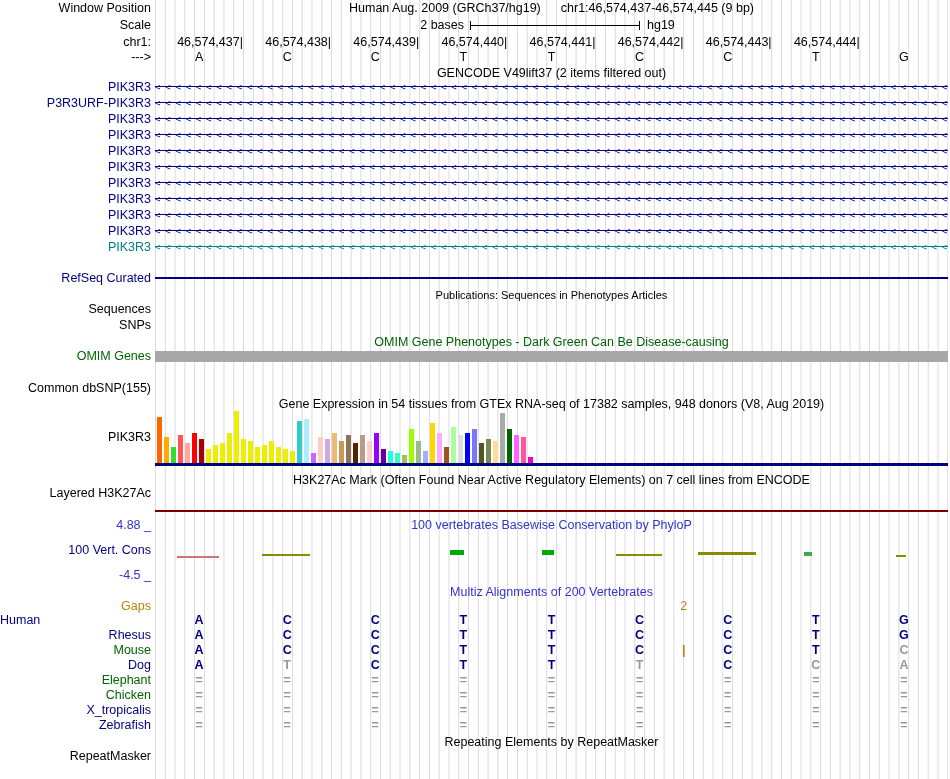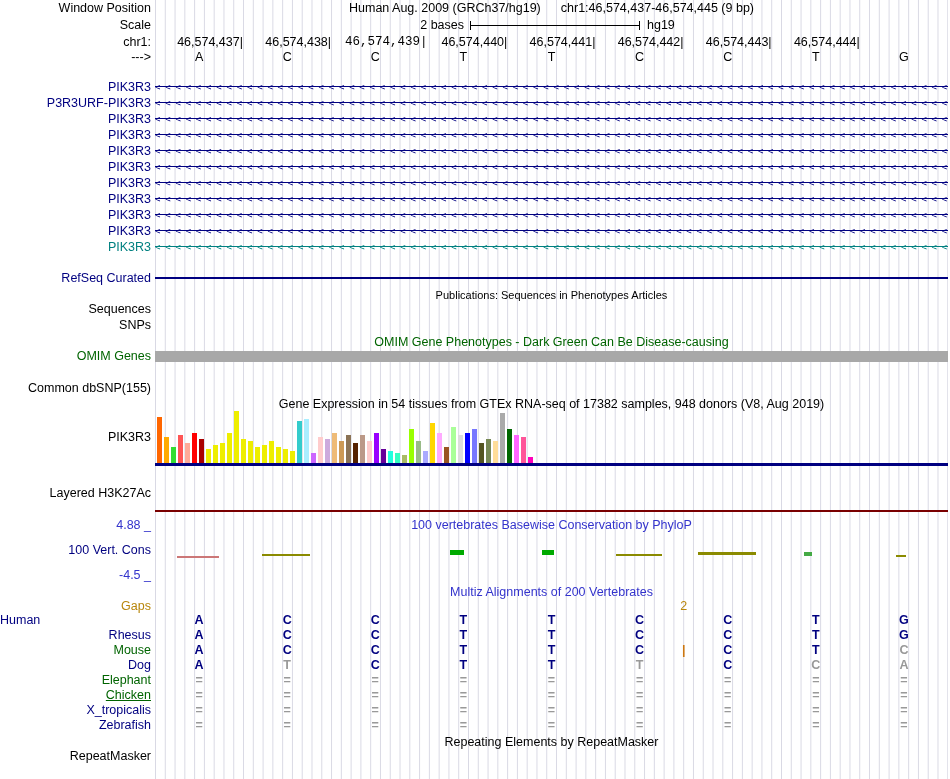--- a/index.html
+++ b/index.html
@@ -31,54 +31,56 @@
   <div class="ctr" style="top:1px"><span>Human Aug. 2009 (GRCh37/hg19)</span><span class="sp"></span><span>chr1:46,574,437-46,574,445 (9 bp)</span></div>
 
   <div class="lbl" style="top:18px">Scale</div>
   <div class="abs" style="top:18px;left:398px;width:66px;text-align:right;line-height:14px">2 bases</div>
   <div class="abs scalebar" style="top:21px;left:470px;width:170px;height:9px"></div>
   <div class="abs" style="top:18px;left:647px;line-height:14px">hg19</div>
 
   <div class="lbl" style="top:35px">chr1:</div>
   <div class="lbl" style="top:50px">---&gt;</div>
 
+  <div class="ctr" style="top:66px">GENCODE V49lift37 (2 items filtered out)</div>
 
   <div class="lbl navy" style="top:271px">RefSeq Curated</div>
   <div class="abs" style="top:277px;left:155px;width:793px;height:2px;background:#000080"></div>
 
   <div class="ctr small" style="top:288px">Publications: Sequences in Phenotypes Articles</div>
   <div class="lbl" style="top:302px">Sequences</div>
   <div class="lbl" style="top:318px">SNPs</div>
 
   <div class="ctr green" style="top:335px">OMIM Gene Phenotypes - Dark Green Can Be Disease-causing</div>
   <div class="abs" style="top:351px;left:155px;width:793px;height:11px;background:#A8A8A8"></div>
   <div class="lbl green" style="top:349px">OMIM Genes</div>
 
   <div class="lbl" style="top:381px">Common dbSNP(155)</div>
 
   <div class="ctr" style="top:397px">Gene Expression in 54 tissues from GTEx RNA-seq of 17382 samples, 948 donors (V8, Aug 2019)</div>
   <div class="lbl" style="top:430px">PIK3R3</div>
   <div class="abs" style="top:463px;left:155px;width:793px;height:3px;background:#000080"></div>
 
+  <div class="ctr" style="top:473px">H3K27Ac Mark (Often Found Near Active Regulatory Elements) on 7 cell lines from ENCODE</div>
   <div class="lbl" style="top:486px">Layered H3K27Ac</div>
   <div class="abs" style="top:510px;left:155px;width:793px;height:2px;background:#7A0000"></div>
 
   <div class="ctr blue" style="top:518px">100 vertebrates Basewise Conservation by PhyloP</div>
   <div class="lbl blue" style="top:518px">4.88 _</div>
   <div class="lbl navy" style="top:543px">100 Vert. Cons</div>
   <div class="lbl blue" style="top:568px">-4.5 _</div>
 
   <div class="ctr blue" style="top:585px">Multiz Alignments of 200 Vertebrates</div>
   <div class="lbl gold" style="top:599px">Gaps</div>
 
   <div class="ctr" style="top:735px">Repeating Elements by RepeatMasker</div>
   <div class="lbl" style="top:749px">RepeatMasker</div>
 <div style="position: absolute; white-space: nowrap; line-height: 14px; top: 35px; left: 210.056px; transform: translateX(-50%);">46,574,437|</div>
     <div style="position: absolute; white-space: nowrap; line-height: 14px; top: 35px; left: 298.167px; transform: translateX(-50%);">46,574,438|</div>
-    <div style="position: absolute; white-space: nowrap; line-height: 14px; top: 35px; left: 386.278px; transform: translateX(-50%); font-family: Liberation Mono, monospace;">46,574,439|</div>
+    <div style="position: absolute; white-space: nowrap; line-height: 14px; top: 35px; left: 386.278px; transform: translateX(-50%);">46,574,439|</div>
     <div style="position: absolute; white-space: nowrap; line-height: 14px; top: 35px; left: 474.389px; transform: translateX(-50%);">46,574,440|</div>
     <div style="position: absolute; white-space: nowrap; line-height: 14px; top: 35px; left: 562.5px; transform: translateX(-50%);">46,574,441|</div>
     <div style="position: absolute; white-space: nowrap; line-height: 14px; top: 35px; left: 650.611px; transform: translateX(-50%);">46,574,442|</div>
     <div style="position: absolute; white-space: nowrap; line-height: 14px; top: 35px; left: 738.722px; transform: translateX(-50%);">46,574,443|</div>
     <div style="position: absolute; white-space: nowrap; line-height: 14px; top: 35px; left: 826.833px; transform: translateX(-50%);">46,574,444|</div>
     <div style="position: absolute; white-space: nowrap; line-height: 14px; top: 50px; left: 199.056px; transform: translateX(-50%);">A</div>
     <div style="position: absolute; white-space: nowrap; line-height: 14px; top: 50px; left: 287.167px; transform: translateX(-50%);">C</div>
     <div style="position: absolute; white-space: nowrap; line-height: 14px; top: 50px; left: 375.278px; transform: translateX(-50%);">C</div>
     <div style="position: absolute; white-space: nowrap; line-height: 14px; top: 50px; left: 463.389px; transform: translateX(-50%);">T</div>
     <div style="position: absolute; white-space: nowrap; line-height: 14px; top: 50px; left: 551.5px; transform: translateX(-50%);">T</div>
@@ -236,21 +238,21 @@
     <div style="position: absolute; white-space: nowrap; line-height: 14px; top: 673px; left: 0px; width: 151px; text-align: right; color: rgb(0, 100, 0);">Elephant</div>
     <div style="position: absolute; white-space: nowrap; line-height: 14px; top: 673px; left: 199.056px; transform: translateX(-50%); color: rgb(153, 153, 153); font-weight: bold;">=</div>
     <div style="position: absolute; white-space: nowrap; line-height: 14px; top: 673px; left: 287.167px; transform: translateX(-50%); color: rgb(153, 153, 153); font-weight: bold;">=</div>
     <div style="position: absolute; white-space: nowrap; line-height: 14px; top: 673px; left: 375.278px; transform: translateX(-50%); color: rgb(153, 153, 153); font-weight: bold;">=</div>
     <div style="position: absolute; white-space: nowrap; line-height: 14px; top: 673px; left: 463.389px; transform: translateX(-50%); color: rgb(153, 153, 153); font-weight: bold;">=</div>
     <div style="position: absolute; white-space: nowrap; line-height: 14px; top: 673px; left: 551.5px; transform: translateX(-50%); color: rgb(153, 153, 153); font-weight: bold;">=</div>
     <div style="position: absolute; white-space: nowrap; line-height: 14px; top: 673px; left: 639.611px; transform: translateX(-50%); color: rgb(153, 153, 153); font-weight: bold;">=</div>
     <div style="position: absolute; white-space: nowrap; line-height: 14px; top: 673px; left: 727.722px; transform: translateX(-50%); color: rgb(153, 153, 153); font-weight: bold;">=</div>
     <div style="position: absolute; white-space: nowrap; line-height: 14px; top: 673px; left: 815.833px; transform: translateX(-50%); color: rgb(153, 153, 153); font-weight: bold;">=</div>
     <div style="position: absolute; white-space: nowrap; line-height: 14px; top: 673px; left: 903.944px; transform: translateX(-50%); color: rgb(153, 153, 153); font-weight: bold;">=</div>
-    <div style="position: absolute; white-space: nowrap; line-height: 14px; top: 688px; left: 0px; width: 151px; text-align: right; color: rgb(0, 100, 0); text-decoration: underline;">Chicken</div>
+    <div style="position: absolute; white-space: nowrap; line-height: 14px; top: 688px; left: 0px; width: 151px; text-align: right; color: rgb(0, 100, 0);">Chicken</div>
     <div style="position: absolute; white-space: nowrap; line-height: 14px; top: 688px; left: 199.056px; transform: translateX(-50%); color: rgb(153, 153, 153); font-weight: bold;">=</div>
     <div style="position: absolute; white-space: nowrap; line-height: 14px; top: 688px; left: 287.167px; transform: translateX(-50%); color: rgb(153, 153, 153); font-weight: bold;">=</div>
     <div style="position: absolute; white-space: nowrap; line-height: 14px; top: 688px; left: 375.278px; transform: translateX(-50%); color: rgb(153, 153, 153); font-weight: bold;">=</div>
     <div style="position: absolute; white-space: nowrap; line-height: 14px; top: 688px; left: 463.389px; transform: translateX(-50%); color: rgb(153, 153, 153); font-weight: bold;">=</div>
     <div style="position: absolute; white-space: nowrap; line-height: 14px; top: 688px; left: 551.5px; transform: translateX(-50%); color: rgb(153, 153, 153); font-weight: bold;">=</div>
     <div style="position: absolute; white-space: nowrap; line-height: 14px; top: 688px; left: 639.611px; transform: translateX(-50%); color: rgb(153, 153, 153); font-weight: bold;">=</div>
     <div style="position: absolute; white-space: nowrap; line-height: 14px; top: 688px; left: 727.722px; transform: translateX(-50%); color: rgb(153, 153, 153); font-weight: bold;">=</div>
     <div style="position: absolute; white-space: nowrap; line-height: 14px; top: 688px; left: 815.833px; transform: translateX(-50%); color: rgb(153, 153, 153); font-weight: bold;">=</div>
     <div style="position: absolute; white-space: nowrap; line-height: 14px; top: 688px; left: 903.944px; transform: translateX(-50%); color: rgb(153, 153, 153); font-weight: bold;">=</div>
     <div style="position: absolute; white-space: nowrap; line-height: 14px; top: 703px; left: 0px; width: 151px; text-align: right; color: rgb(0, 0, 128);">X_tropicalis</div>

